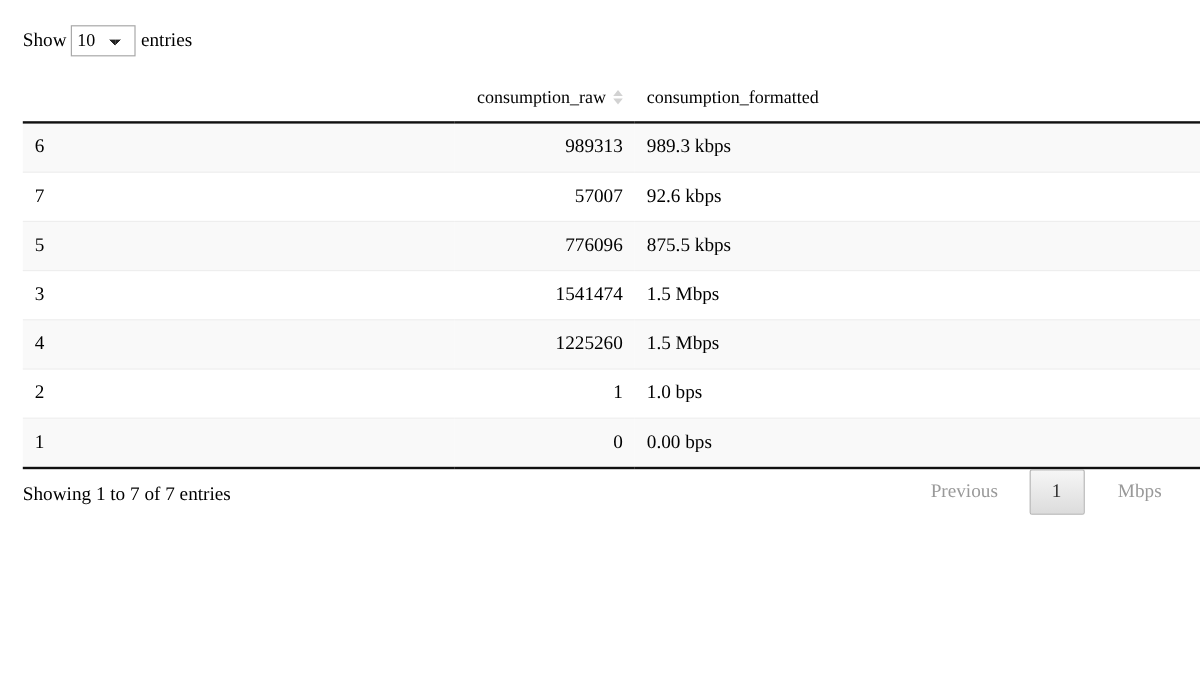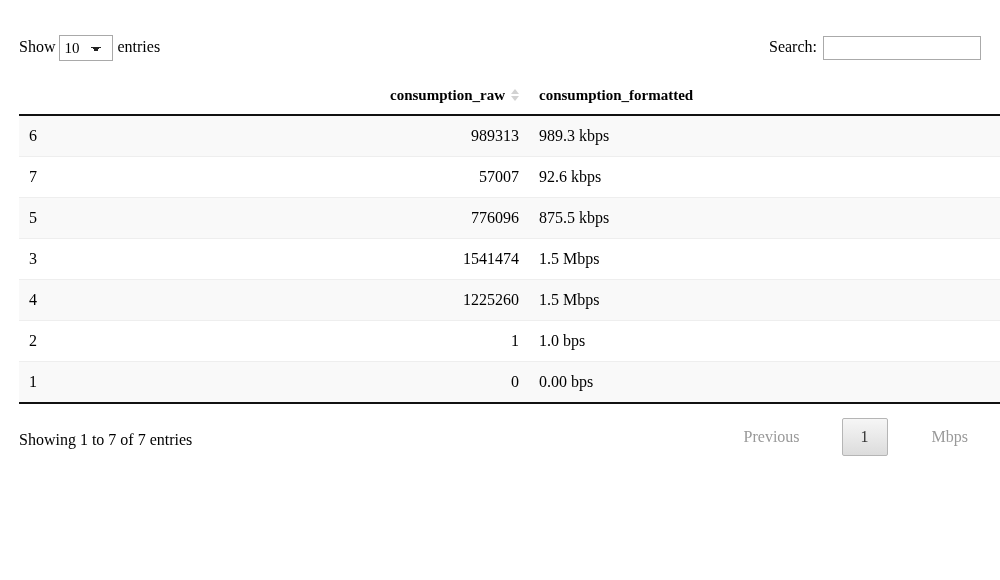--- a/index.html
+++ b/index.html
@@ -14,21 +14,21 @@
     font-family: "Liberation Serif", "DejaVu Serif", serif;
     font-size: 16px;
     color: #000000;
     overflow: hidden;
   }
 
   .dt-wrapper {
     position: relative;
     width: 962px;
     margin: 0 auto;
-    padding-top: 33px;
+    padding-top: 20px;
   }
 
   
   .dt-top {
     position: relative;
     height: 38px;
   }
 
   .dt-length {
     position: absolute;
@@ -91,21 +91,21 @@
   }
 
   
   table.dataTable {
     width: 962px;
     border-collapse: collapse;
     margin-top: 8px;
     table-layout: fixed;
   }
   table.dataTable thead th {
-    font-weight: bold;
+    font-weight: normal;
     font-size: 15px;
     padding: 8px 10px 10px 10px;
     border-bottom: 2px solid #111111;
     vertical-align: bottom;
     background: #ffffff;
     cursor: pointer;
     position: relative;
     color: #000;
   }
   th.col-id    { width: 340px; text-align: left; }
@@ -144,36 +144,36 @@
 
   table.dataTable tbody tr.odd  td { background-color: #f9f9f9; }
   table.dataTable tbody tr.even td { background-color: #ffffff; }
   table.dataTable tbody tr:first-child td { border-top: none; }
   table.dataTable tbody tr:last-child td { border-bottom: 2px solid #111111; }
 
   
   .dt-bottom {
     position: relative;
     height: 50px;
-    margin-top: 14px;
+    margin-top: 0;
   }
   .dt-info {
     position: absolute;
     left: 0;
     top: 13px;
     font-size: 16px;
     color: #000;
   }
   .dt-paginate {
     position: absolute;
     right: 0;
     top: 0;
     display: flex;
     align-items: center;
-    gap: 16px;
+    gap: 0;
   }
   .page-btn {
     display: inline-block;
     font-family: "Liberation Serif", "DejaVu Serif", serif;
     font-size: 16px;
     color: #333333;
     padding: 6px 12px;
     margin-left: 2px;
     border: 1px solid transparent;
     background: transparent;
@@ -198,23 +198,20 @@
 <body>
 
 <div class="dt-wrapper">
 
   <div class="dt-top">
 
     <div class="dt-length">
       <label><span>Show</span><select class="length-select"><option value="10">10</option><option value="25">25</option><option value="50">50</option><option value="100">100</option></select><span>entries</span></label>
     </div>
 
-    <div class="dt-filter">
-      <label><span>Search:</span><input type="text" class="search-input" placeholder="" style=""></label>
-    </div>
 
   </div>
 
   <table class="dataTable">
     <thead>
       <tr>
         <th class="col-id">
           <span></span>
         </th>
         <th class="col-raw">

